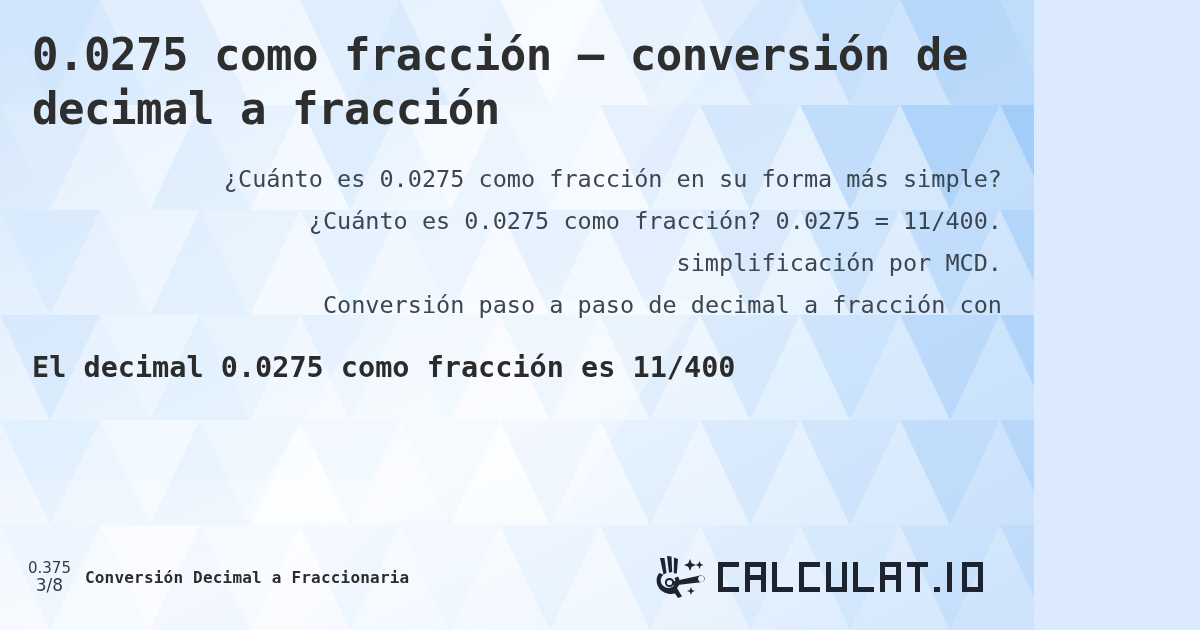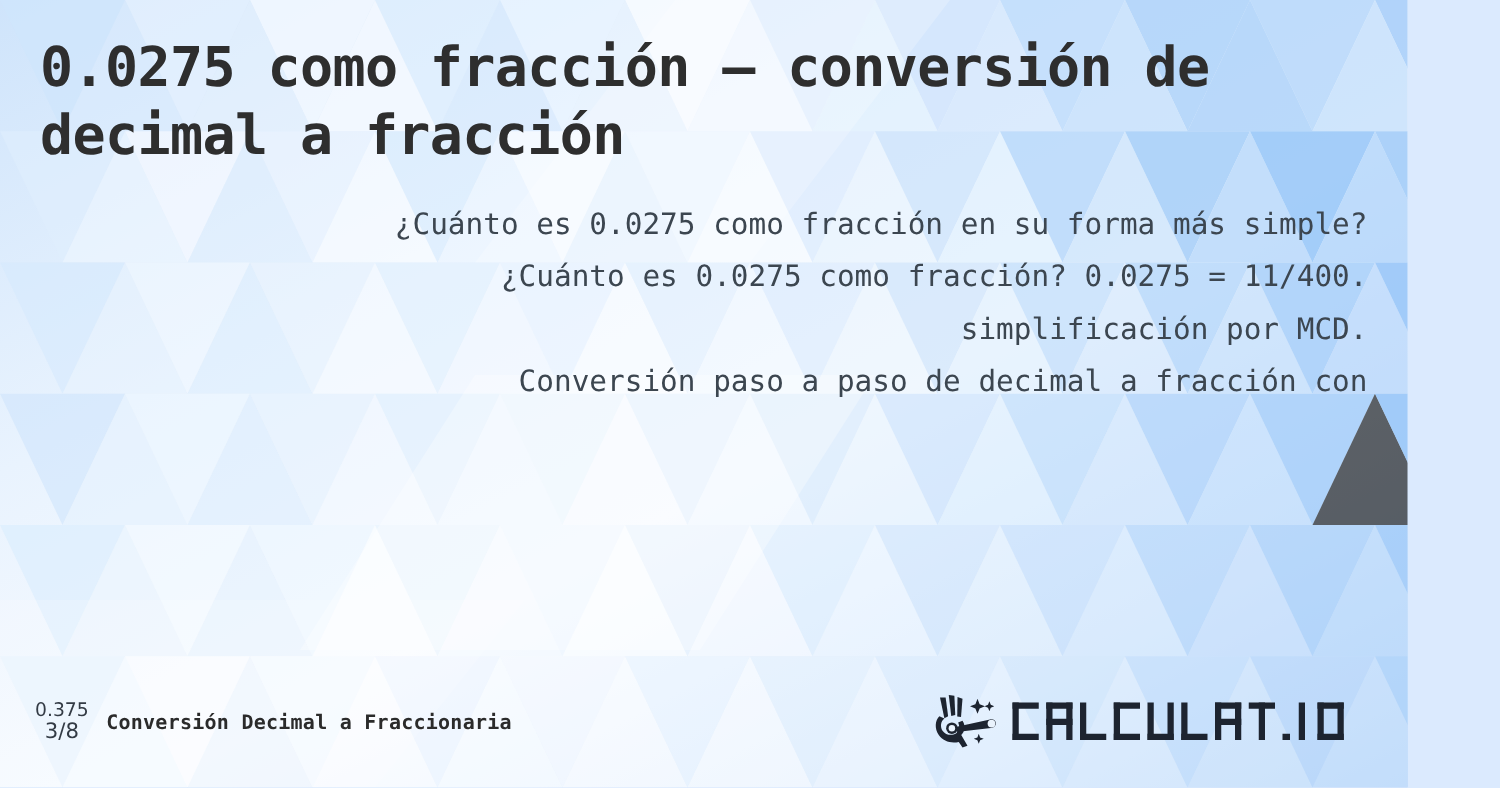--- a/index.html
+++ b/index.html
@@ -10,21 +10,21 @@
   body {
     width: 1200px;
     height: 630px;
     overflow: hidden;
     font-family: "DejaVu Sans Mono", monospace;
     background: #dbeafe;
   }
 
   #card {
     position: relative;
-    width: 1126px;
+    width: 1034px;
     height: 630px;
     overflow: hidden;
     background: linear-gradient(120deg, #cfe4fb 0%, #e8f3fe 28%, #f7fbff 52%, #dceafd 74%, #bcd9fa 100%);
   }
 
   
   #bg-poly {
     position: absolute;
     inset: 0;
     width: 1200px;
@@ -304,20 +304,21 @@
 
     <h1 id="page-title">0.0275 como fracción – conversión de decimal a fracción</h1>
 
     <div id="description">
       <span class="desc-line">¿Cuánto es 0.0275 como fracción en su forma más simple?</span>
       <span class="desc-line">¿Cuánto es 0.0275 como fracción? 0.0275 = 11/400.</span>
       <span class="desc-line">simplificación por MCD.</span>
       <span class="desc-line">Conversión paso a paso de decimal a fracción con</span>
     </div>
 
+    <div id="answer">El decimal 0.0275 como fracción es 11/400</div>
 
   </div>
 
   <div id="footer">
 
     <div id="brand-badge">
       <span class="bb-dec">0.375</span>
       <span class="bb-frac">3/8</span>
     </div>
 

